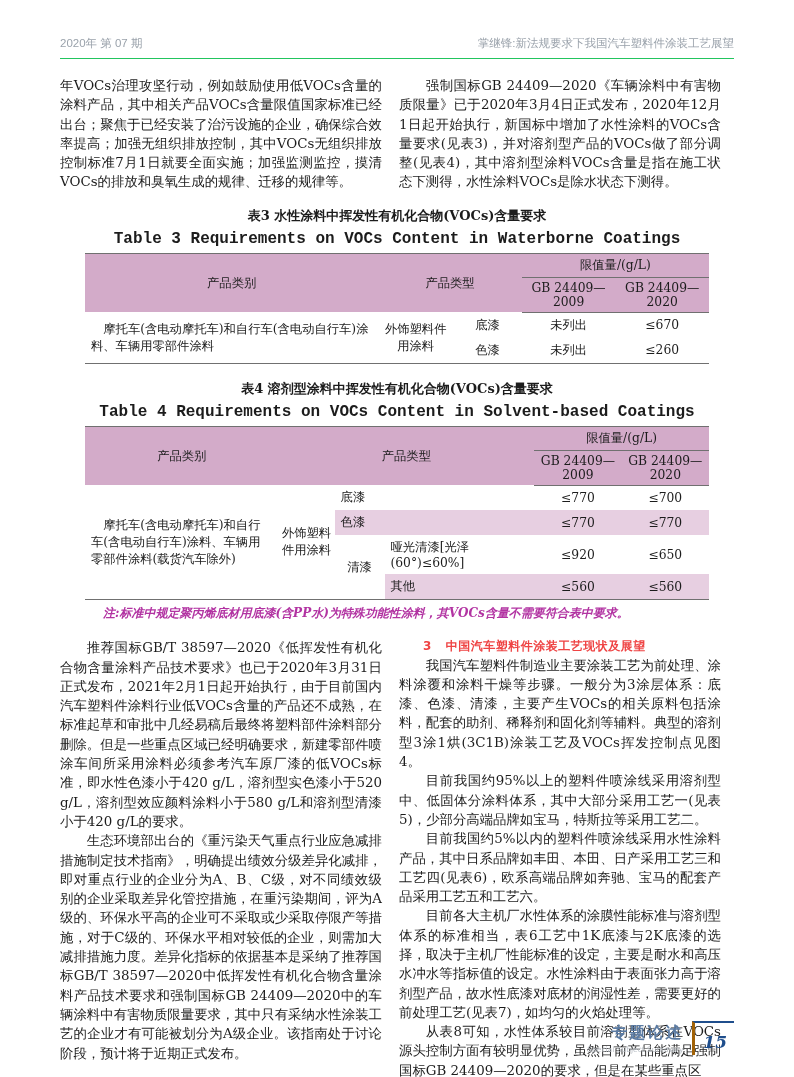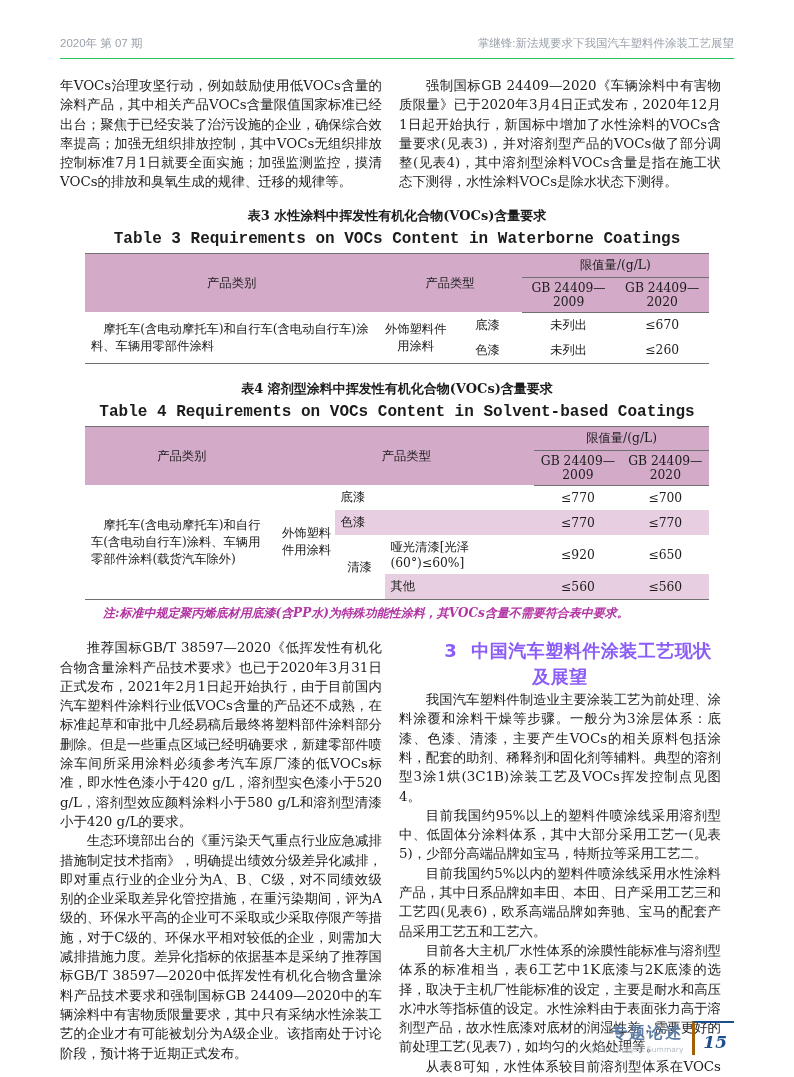--- a/index.html
+++ b/index.html
@@ -27,22 +27,22 @@
   .cols { display:flex; gap:17px; }
   .cols.top { margin-top:17px; }
   .cols.bottom { margin-top:14px; }
   .col { width:322px; font-size:13.4px; line-height:1.44; text-align:justify; }
   .col p { margin:0 0 0 0; text-indent:2em; }
   .col p.noindent { text-indent:0; }
 
   
   .section-heading {
     font-family:"DejaVu Sans", sans-serif;
-    color:#8b5cf6; font-weight:bold; font-size:18px;
-    margin:1px 0 7px 0; text-indent:0; text-align:center;
+    color:#ef4444; font-weight:bold; font-size:12px;
+    margin:1px 0 7px 0; text-indent:0; text-align:left;
     letter-spacing:0.5px;
   }
   .section-heading .num { margin-right:14px; }
 
   
   .tables-block { margin-top:15px; padding:0 25px; }
   .tbl-wrap { margin-bottom:16px; }
   .tbl-title-cn { text-align:center; font-weight:bold; font-size:13px; margin:5px; }
   .tbl-title-en { text-align:center; font-weight:bold; font-size:16px;
                   font-family:Liberation Mono, monospace; margin:3px 0 5px 0; }

